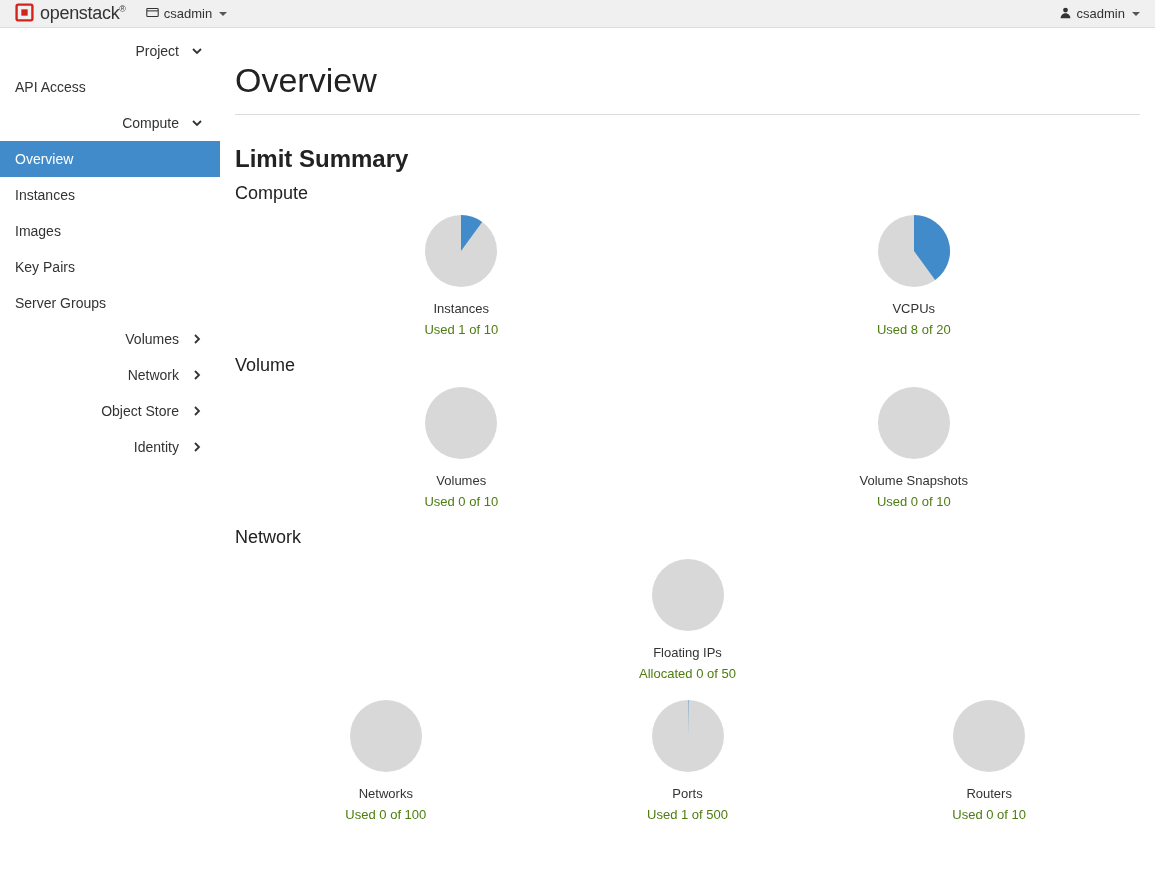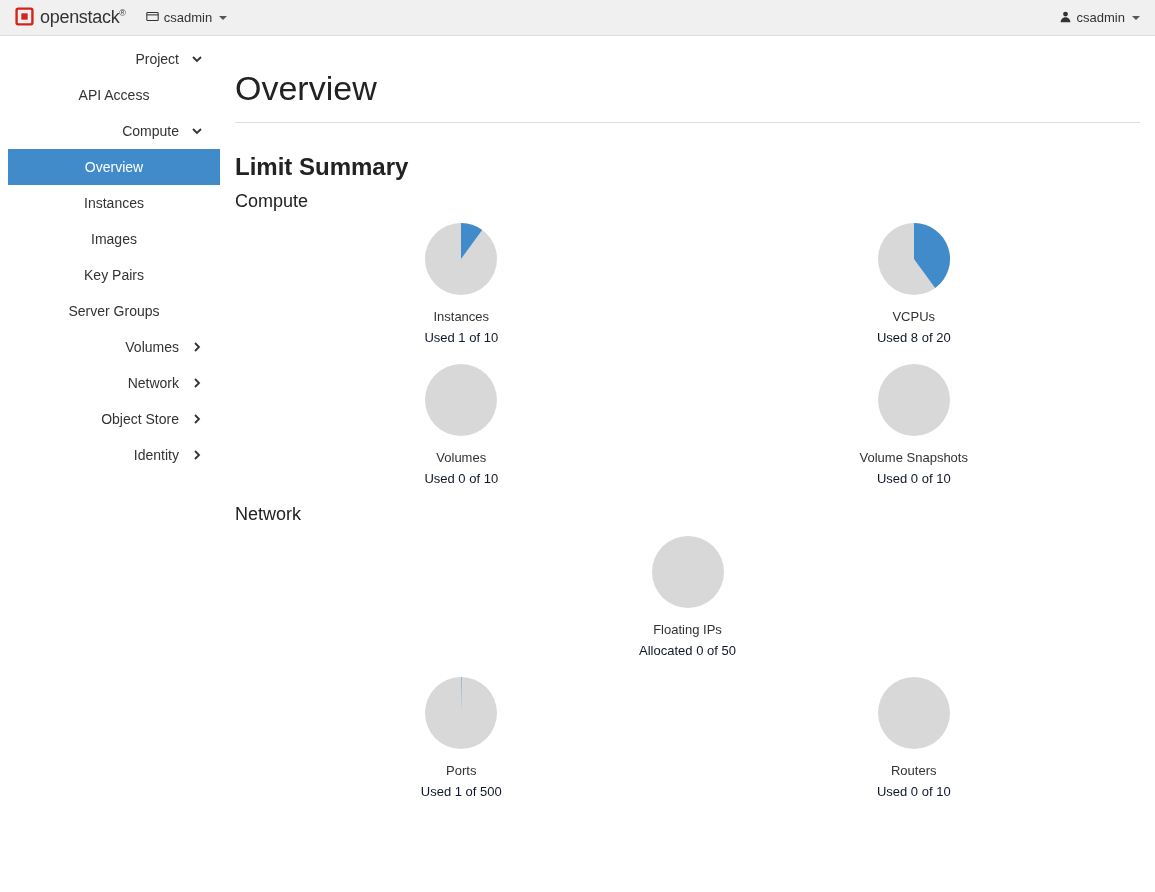--- a/index.html
+++ b/index.html
@@ -1,55 +1,55 @@
 <!DOCTYPE html>
 <html><head>
   <meta charset="utf-8">
   <style>
     * { margin: 0; padding: 0; box-sizing: border-box; }
     body { font-family: -apple-system, BlinkMacSystemFont, "Segoe UI", Helvetica, Arial, sans-serif; font-size: 14px; color: #333; background: #fff; }
     
-    .topbar { height: 36px; background: #f0f0f0; border-bottom: 1px solid #ddd; display: flex; align-items: center; padding: 0 15px; justify-content: space-between; }
+    .topbar { height: 28px; background: #f0f0f0; border-bottom: 1px solid #ddd; display: flex; align-items: center; padding: 0 15px; justify-content: space-between; }
     .topbar-left { display: flex; align-items: center; gap: 20px; }
     .logo { display: flex; align-items: center; gap: 6px; }
     .logo-icon { width: 19px; height: 19px; }
     .logo-text { font-size: 18px; color: #333; font-weight: 400; letter-spacing: -0.3px; }
     .domain-selector { display: flex; align-items: center; gap: 5px; color: #333; cursor: pointer; font-size: 13px; }
     .user-menu { display: flex; align-items: center; gap: 5px; color: #333; cursor: pointer; font-size: 13px; }
     .caret { display: inline-block; width: 0; height: 0; margin-left: 2px; vertical-align: middle; border-top: 4px solid #555; border-right: 4px solid transparent; border-left: 4px solid transparent; }
     .small-icon { width: 13px; height: 13px; fill: #333; }
     
     .layout { display: flex; }
     
     .sidebar { width: 220px; flex-shrink: 0; padding-top: 5px; }
     .nav-section-hdr { display: flex; justify-content: space-between; align-items: center; padding: 10px 15px; cursor: pointer; color: #333; }
     .nav-section-hdr.sub { padding-left: 15px; }
     .nav-section-label { text-align: right; flex: 1; padding-right: 10px; }
     .nav-chevron { width: 16px; display: flex; justify-content: center; }
     .chev-svg { width: 10px; height: 10px; fill: #333; }
-    .nav-link { display: block; text-align: center; padding: 10px 15px; color: #333; cursor: pointer; margin-left: 8px; }
+    .nav-link { display: block; text-align: left; padding: 10px 15px; color: #333; cursor: pointer; }
     .nav-link.active { background: #428bca; color: #fff; }
     
     .content { flex: 1; padding: 15px; max-width: 935px; }
     .breadcrumb { background: #f5f5f5; padding: 10px 15px; border-radius: 4px; color: #777; font-size: 13px; }
     .breadcrumb a { color: #333; text-decoration: none; }
     .breadcrumb .sep { margin: 0 6px; color: #ccc; }
     .breadcrumb .current { color: #777; }
     
     .page-title { font-size: 34px; font-weight: 400; margin: 18px 0 14px 0; color: #222; }
     .hr { border: none; border-top: 1px solid #ddd; margin-bottom: 30px; }
     
     .section-title { font-size: 24px; font-weight: 700; margin-bottom: 10px; color: #222; }
     .subsection-title { font-size: 18px; font-weight: 400; margin: 10px 0; color: #222; }
     
     .quota-row { display: flex; justify-content: space-around; margin-bottom: 18px; }
     .quota-item { flex: 1; text-align: center; display: flex; flex-direction: column; align-items: center; }
     .pie { margin-bottom: 10px; }
     .quota-label { font-size: 13px; color: #333; margin-bottom: 6px; }
-    .quota-usage { font-size: 13px; color: #0f172a; }
+    .quota-usage { font-size: 13px; color: #4d7c0f; }
     
     .reg-trademark { font-size: 9px; vertical-align: super; }
   </style>
 </head>
 <body>
 
 <div class="topbar">
   <div class="topbar-left">
     <div class="logo">
       <span>
@@ -158,20 +158,21 @@
           </div>
           <div class="quota-item">
             <span><svg class="pie" width="74" height="74" viewBox="0 0 74 74">
                 <circle cx="37" cy="37" r="36" fill="#d8d8d8"></circle>
                 <path d="M 37 37 L 37 1 A 36 36 0 0 1 58.16026908252904 66.1246117974981 Z" fill="#428bca"></path>
               </svg></span>
             <div class="quota-label">VCPUs</div>
             <div class="quota-usage">Used 8 of 20</div>
           </div>
         </div>
+        <h3 class="subsection-title">Volume</h3>
         <div class="quota-row">
           <div class="quota-item">
             <span><svg class="pie" width="74" height="74" viewBox="0 0 74 74">
                 <circle cx="37" cy="37" r="36" fill="#d8d8d8"></circle>
               </svg></span>
             <div class="quota-label">Volumes</div>
             <div class="quota-usage">Used 0 of 10</div>
           </div>
           <div class="quota-item">
             <span><svg class="pie" width="74" height="74" viewBox="0 0 74 74">
@@ -188,20 +189,27 @@
                 <circle cx="37" cy="37" r="36" fill="#d8d8d8"></circle>
               </svg></span>
             <div class="quota-label">Floating IPs</div>
             <div class="quota-usage">Allocated 0 of 50</div>
           </div>
         </div>
         <div class="quota-row">
           <div class="quota-item">
             <span><svg class="pie" width="74" height="74" viewBox="0 0 74 74">
                 <circle cx="37" cy="37" r="36" fill="#d8d8d8"></circle>
+              </svg></span>
+            <div class="quota-label">Networks</div>
+            <div class="quota-usage">Used 0 of 100</div>
+          </div>
+          <div class="quota-item">
+            <span><svg class="pie" width="74" height="74" viewBox="0 0 74 74">
+                <circle cx="37" cy="37" r="36" fill="#d8d8d8"></circle>
                 <path d="M 37 37 L 37 1 A 36 36 0 0 1 37.45237743580069 1.002842408662623 Z" fill="#428bca"></path>
               </svg></span>
             <div class="quota-label">Ports</div>
             <div class="quota-usage">Used 1 of 500</div>
           </div>
           <div class="quota-item">
             <span><svg class="pie" width="74" height="74" viewBox="0 0 74 74">
                 <circle cx="37" cy="37" r="36" fill="#d8d8d8"></circle>
               </svg></span>
             <div class="quota-label">Routers</div>

